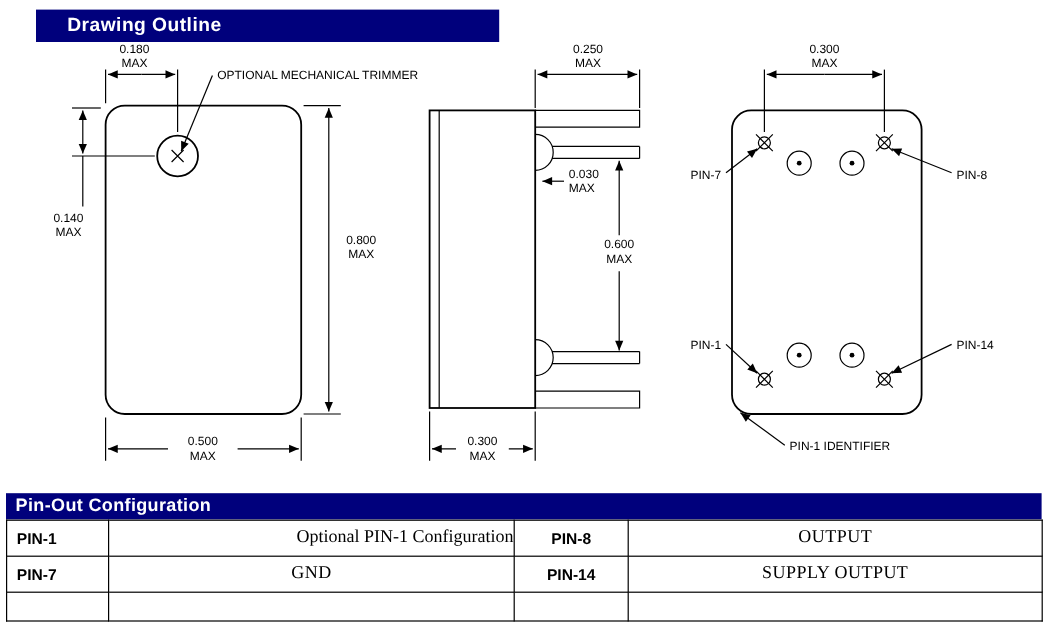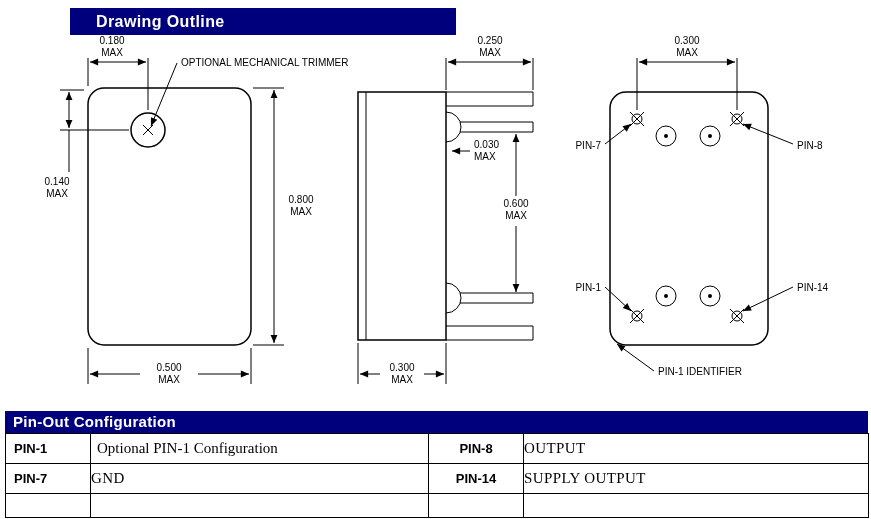--- a/index.html
+++ b/index.html
@@ -7,37 +7,37 @@
   body {
     width:871px; height:519px; position:relative; overflow:hidden;
     font-family:"Liberation Sans", sans-serif;
   }
   .hdr {
     position:absolute;
     background:var(--header-bg, #00007c);
     color:var(--header-text, #ffffff);
     font-weight:bold;
   }
-  .hdr1 { left:30px; top:8px; width:386px; height:27px; font-size:16px; line-height:27px; padding-left:26px; letter-spacing:.4px;margin-left:40px; }
+  .hdr1 { left:30px; top:8px; width:386px; height:27px; font-size:16px; line-height:27px; padding-left:26px; letter-spacing:.4px; }
   .hdr2 { left:5px; top:411px; width:863px; height:22px; font-size:15px; line-height:22px; padding-left:8px; letter-spacing:.3px; }
   svg.draw { position:absolute; left:0; top:0; }
   .outline { fill:#ffffff; stroke:#000000; stroke-width:1.5; }
   .thin { fill:none; stroke:#000000; stroke-width:1; }
   .dim { font-size:10px; fill:#000000; font-family:"Liberation Sans", sans-serif; }
   .mid { text-anchor:middle; }
   .enda { text-anchor:end; }
   table.pinout {
     position:absolute; left:5px; top:433px; width:863px;
     border-collapse:collapse; table-layout:fixed; background:#ffffff;
   }
   table.pinout td { border:1px solid #000000; vertical-align:middle; height:30px; overflow:hidden; }
   td.pin  { font-weight:bold; font-size:13px; padding-left:8px; font-family:"Liberation Sans", sans-serif; }
   td.pinc { font-weight:bold; font-size:13px; text-align:center; font-family:"Liberation Sans", sans-serif; }
-  td.desc { font-family:"Liberation Serif", serif; font-size:15px; text-align:left; letter-spacing:.4px; }
-  td.desc.lft { text-align:left; padding-left:6px; letter-spacing:0; }
+  td.desc { font-family:"Liberation Serif", serif; font-size:15px; text-align:center; letter-spacing:.4px; }
+  td.desc.lft { text-align:right; padding-left:6px; letter-spacing:0; }
   tr.empty td { height:24px; }
 </style>
 </head>
 <body>
 
 <svg class="draw" width="871" height="408" viewBox="0 0 871 408">
   <defs>
     <marker id="arrow" viewBox="0 0 10 10" refX="9.5" refY="5" markerWidth="9" markerHeight="9" orient="auto">
       <path d="M0.5,1.2 L9.5,5 L0.5,8.8 z" fill="#000000"></path>
     </marker>

